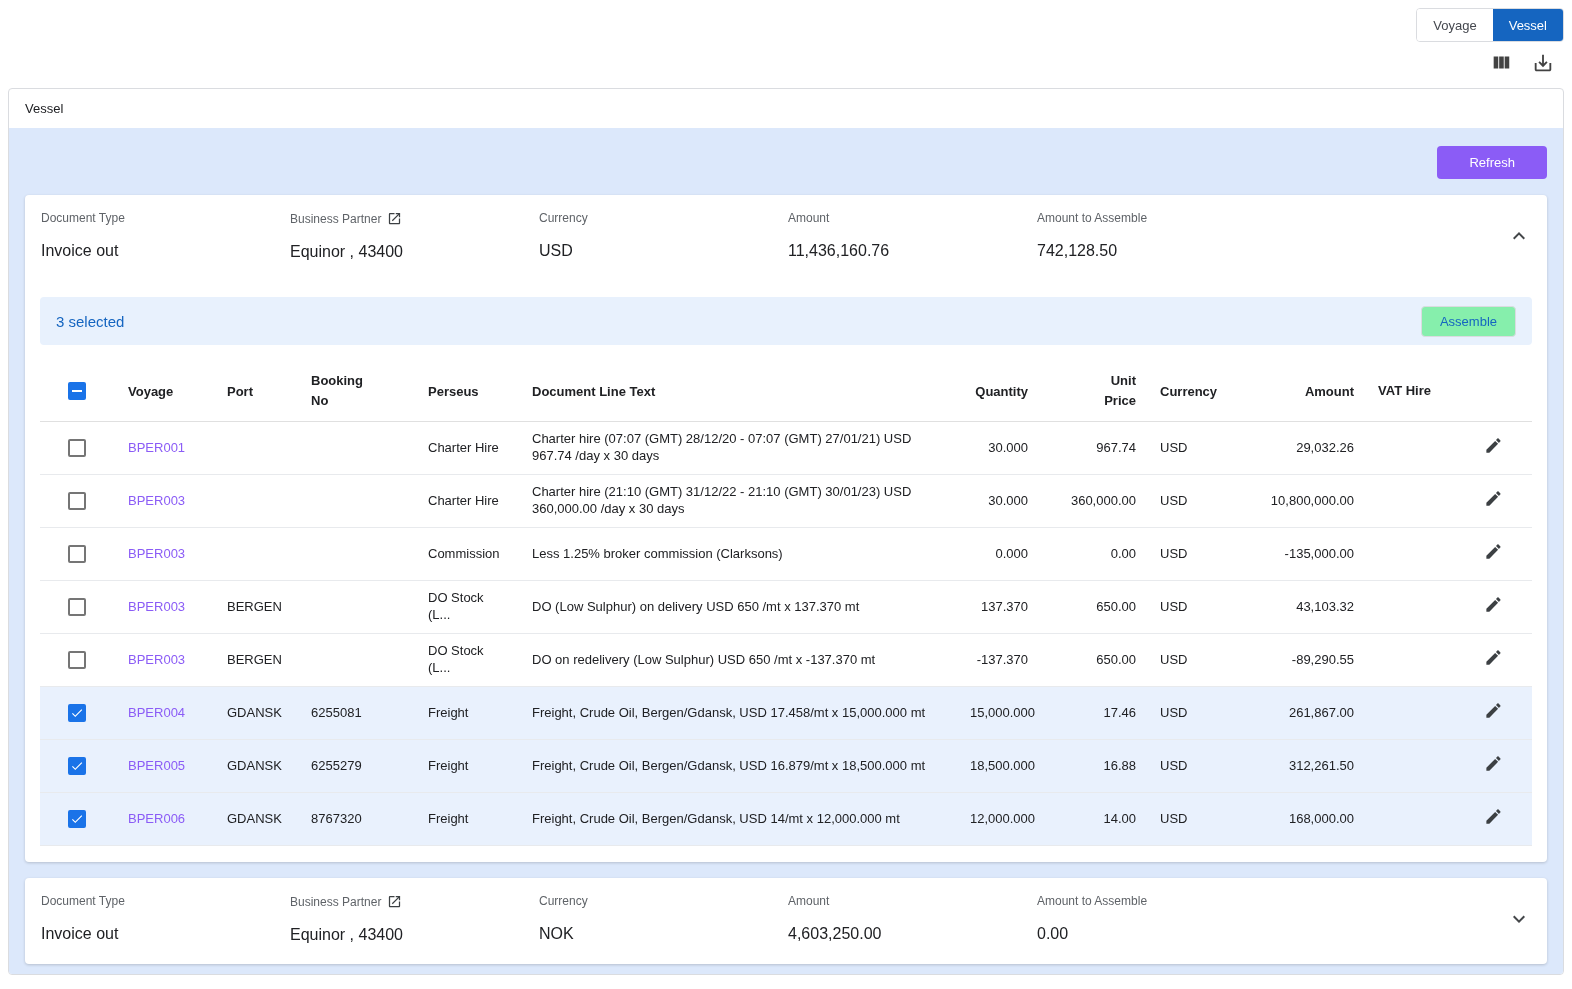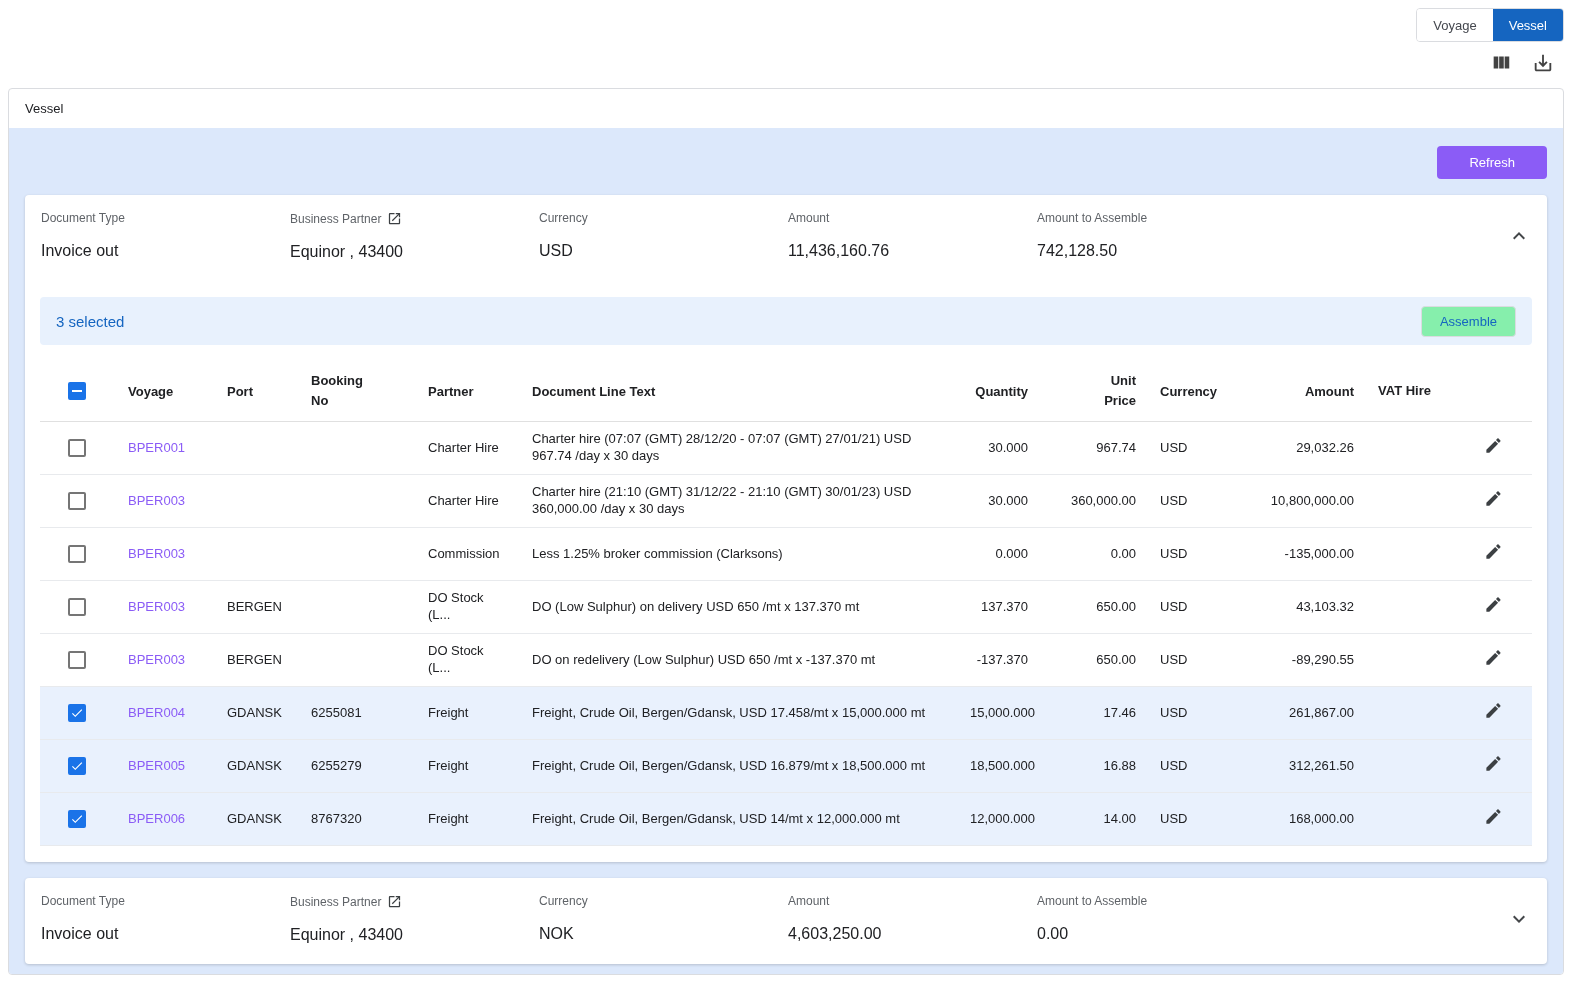--- a/index.html
+++ b/index.html
@@ -151,21 +151,21 @@
               <col style="width:77px">
           </colgroup>
           <thead>
             <tr>
               <th class="col-sel">
                 <span class="checkbox indeterminate"></span>
               </th>
               <th><span>Voyage</span></th>
               <th><span>Port</span></th>
               <th><span class="hwrap">Booking No</span></th>
-              <th><span>Partner</span></th>
+              <th><span>Perseus</span></th>
               <th><span>Document Line Text</span></th>
               <th class="num"><span>Quantity</span></th>
               <th class="num"><span class="hwrap">Unit Price</span></th>
               <th><span>Currency</span></th>
               <th class="num"><span>Amount</span></th>
               <th><span class="hwrap">VAT Hire</span></th>
               <th class="col-edit"></th>
             </tr>
           </thead>
           <tbody>

